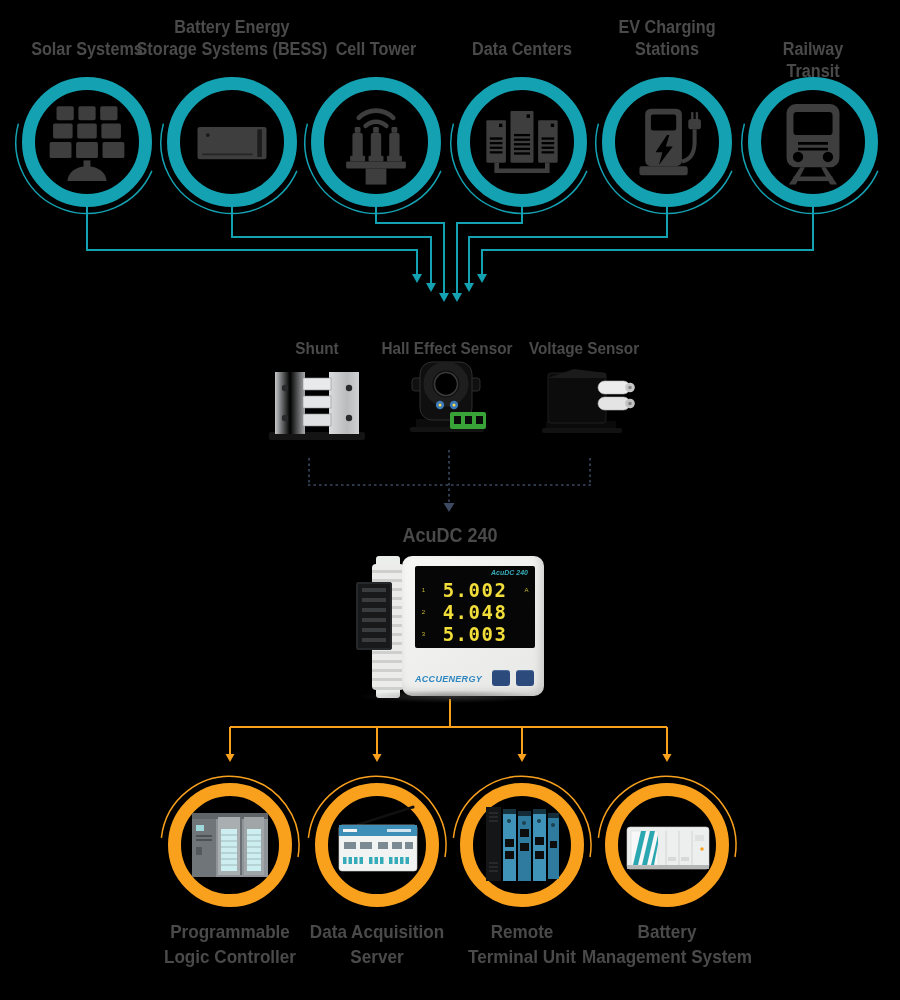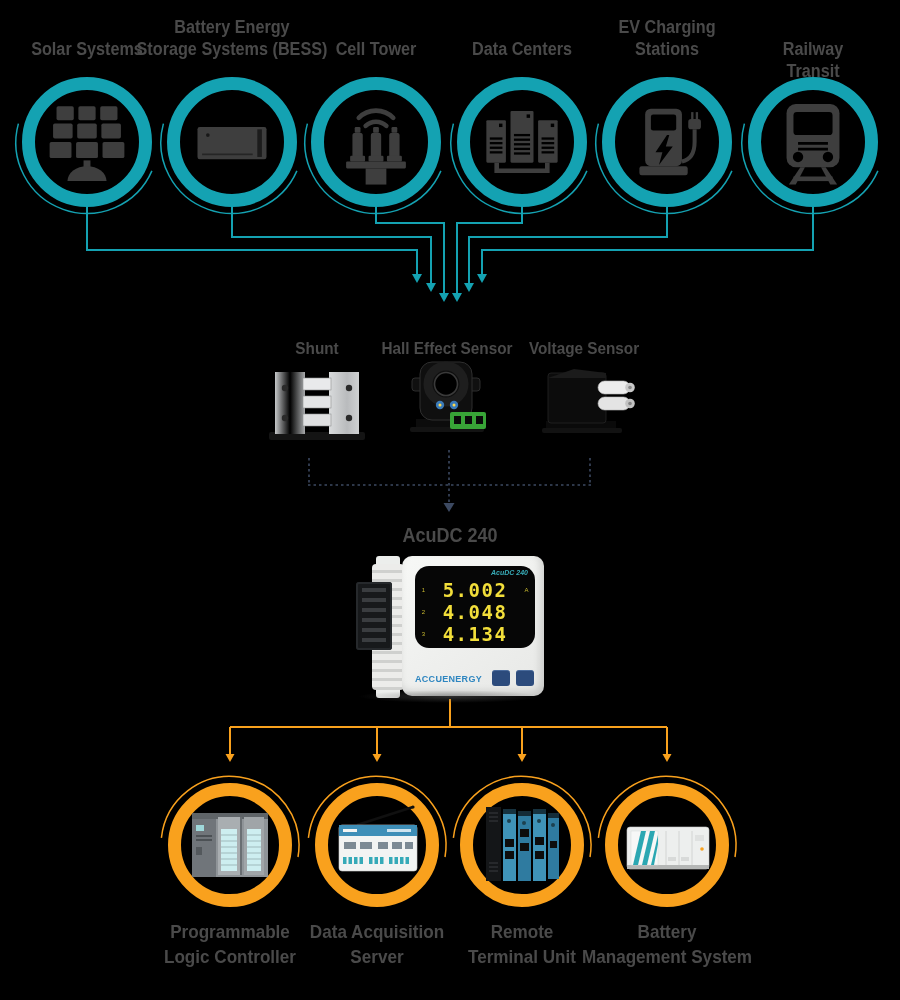--- a/index.html
+++ b/index.html
@@ -20,29 +20,29 @@
   .m-clip{position:absolute;background:#eceeec;border-radius:3px;width:24px;height:18px;left:20px;}
   .m-rail{position:absolute;left:16px;top:8px;width:32px;height:126px;border-radius:4px;
           background:repeating-linear-gradient(180deg,#ececea 0 6px,#cfd0ce 6px 9px);}
   .m-conn{position:absolute;left:0;top:26px;width:36px;height:68px;border-radius:3px;background:#17191b;
           box-shadow:inset 0 0 0 2px #26292c;}
   .m-conn:before{content:"";position:absolute;left:6px;top:6px;right:6px;bottom:6px;
           background:repeating-linear-gradient(180deg,#3a3d40 0 4px,#17191b 4px 10px);}
   .m-body{position:absolute;left:46px;top:0;width:142px;height:140px;border-radius:10px;
           background:linear-gradient(145deg,#f7f8f6,#e7e8e6);
           box-shadow:inset -3px -4px 8px rgba(0,0,0,.15);}
-  .m-screen{position:absolute;left:13px;top:10px;width:120px;height:82px;background:#060606;border-radius:14px;}
+  .m-screen{position:absolute;left:13px;top:10px;width:120px;height:82px;background:#060606;border-radius:2px;}
   .m-model{position:absolute;top:3px;right:7px;font-size:7px;font-style:italic;font-weight:700;color:#38acb8;}
   .seg-rows{position:absolute;left:4px;right:4px;top:13px;}
   .seg-row{display:flex;align-items:center;height:22px;}
   .seg-index{width:9px;font-size:6px;color:#c8b92f;text-align:center;}
   .seg-value{flex:1;text-align:center;font-family:"DejaVu Sans Mono",monospace;font-weight:700;
              font-size:19px;letter-spacing:1.5px;color:#f2de3a;}
   .seg-unit{width:9px;font-size:6px;color:#c8b92f;text-align:center;}
-  .m-logo{position:absolute;left:13px;bottom:12px;font-size:9px;font-weight:800;
+  .m-logo{position:absolute;left:13px;bottom:12px;font-size:9px;font-weight:800;font-style:italic;
           color:#2e86c0;letter-spacing:.3px;}
   .m-btn{position:absolute;bottom:10px;width:18px;height:15px;border-radius:3px;background:#2c4b7c;
          border-top:1px solid #4a6b9c;}
   .meter-shadow{position:absolute;left:358px;top:690px;width:184px;height:13px;
           background:radial-gradient(ellipse at center,rgba(90,90,90,.5),rgba(0,0,0,0) 70%);}
   svg{display:block;}
 </style>
 </head>
 <body>
 
@@ -292,21 +292,21 @@
             <span class="seg-value">5.002</span>
             <span class="seg-unit">A</span>
           </div>
           <div class="seg-row">
             <span class="seg-index">2</span>
             <span class="seg-value">4.048</span>
             <span class="seg-unit"></span>
           </div>
           <div class="seg-row">
             <span class="seg-index">3</span>
-            <span class="seg-value">4.134</span>
+            <span class="seg-value">5.003</span>
             <span class="seg-unit"></span>
           </div>
         </div>
       </div>
       <div class="m-logo">ACCUENERGY</div>
       <div class="m-btn" style="right:34px"></div>
       <div class="m-btn" style="right:10px"></div>
     </div>
   </div>
   <div class="meter-shadow"></div>

